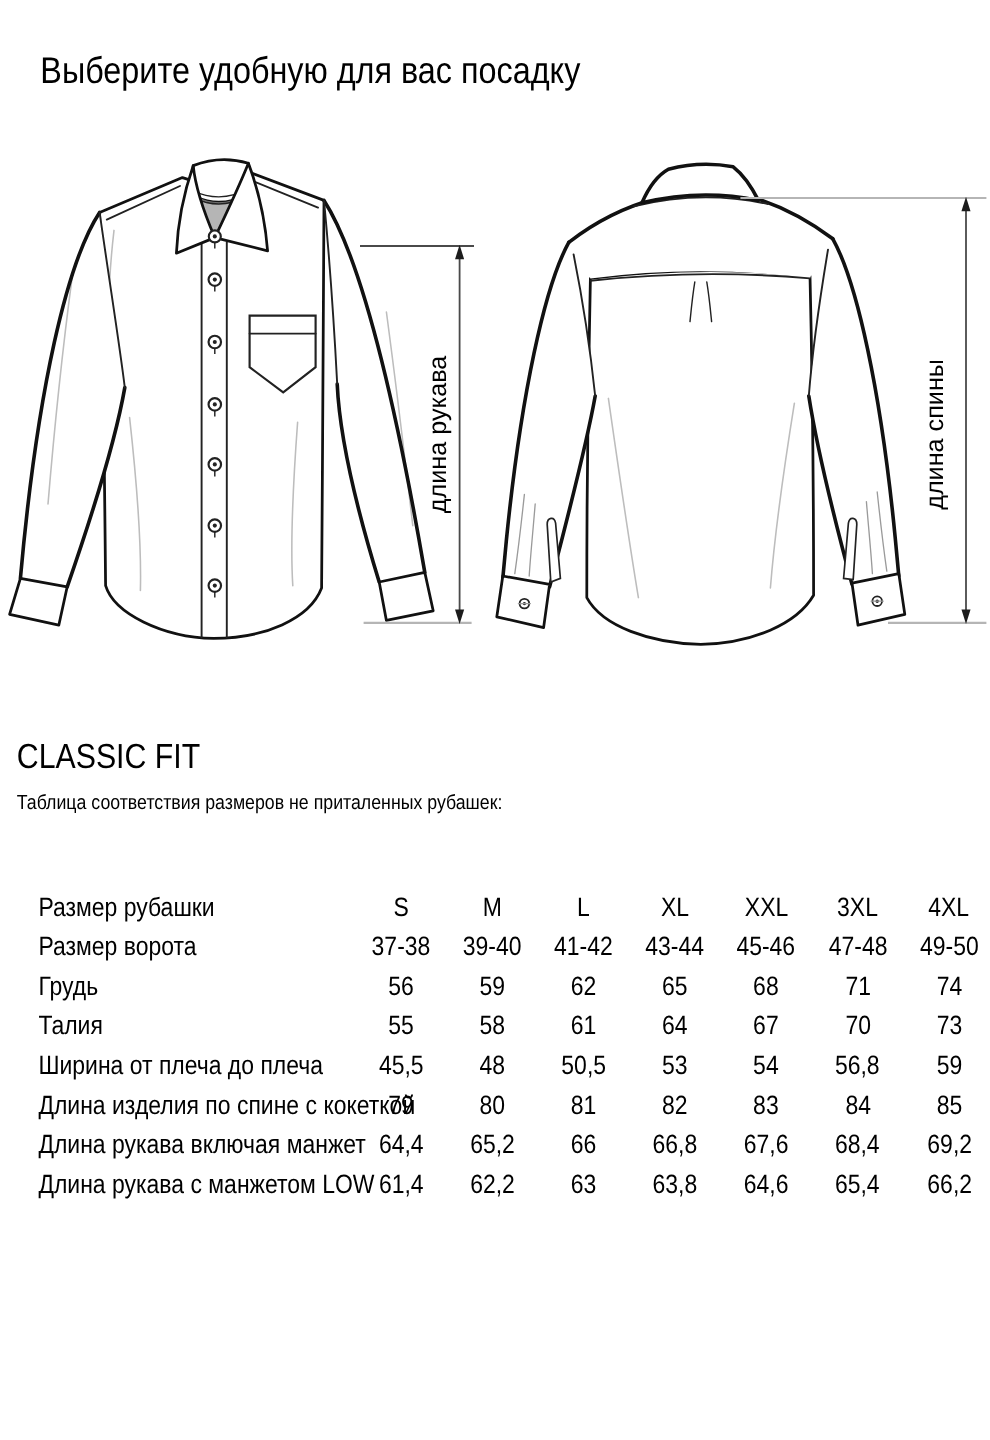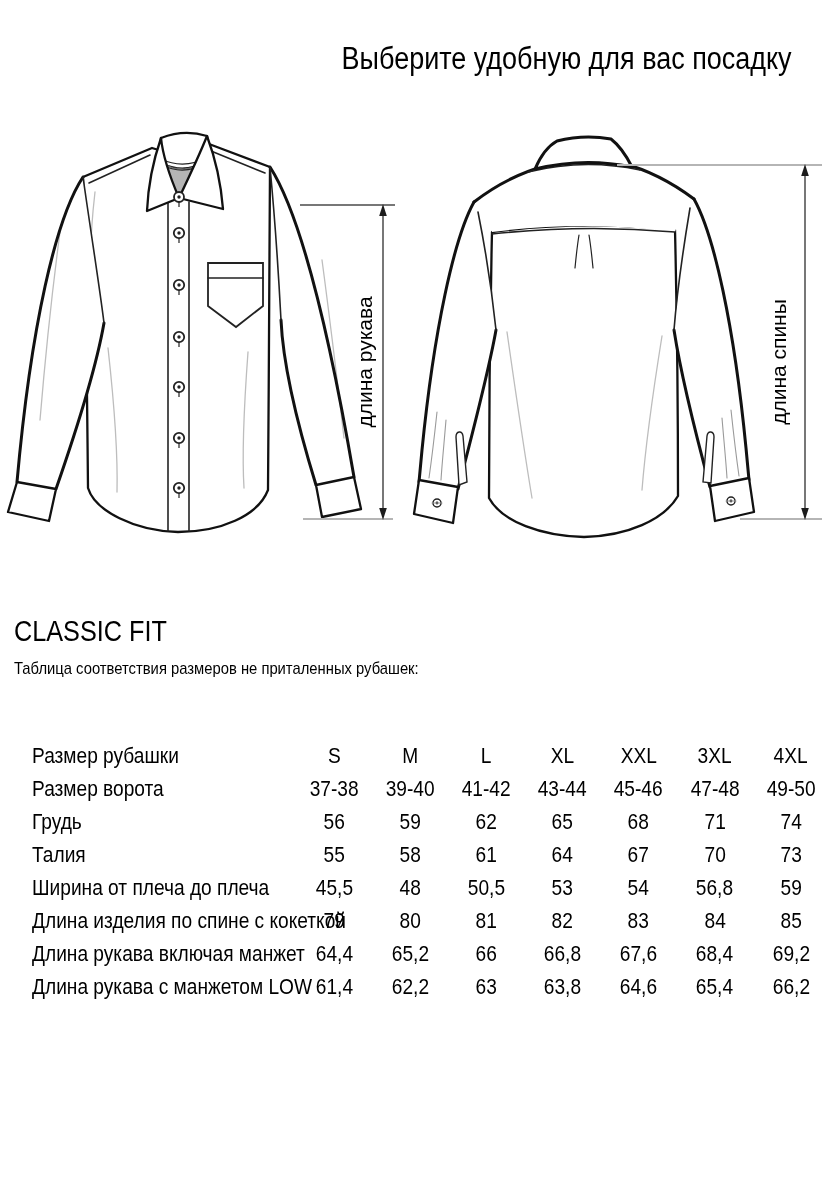--- a/index.html
+++ b/index.html
@@ -1,21 +1,21 @@
 <!DOCTYPE html>
 <html><head>
 <meta charset="utf-8">
 <style>
   html,body{margin:0;padding:0;background:#ffffff;}
   body{width:825px;height:1200px;position:relative;overflow:hidden;
        font-family:"Liberation Sans",sans-serif;color:#000;}
   .narrow{display:inline-block;transform:scaleX(0.87);transform-origin:center center;white-space:nowrap;}
   .narrow-l{display:inline-block;transform:scaleX(0.87);transform-origin:left center;white-space:nowrap;}
 
-  .page-title{position:absolute;top:40px;left:0;width:825px;text-align:right;
+  .page-title{position:absolute;top:40px;left:0;width:825px;text-align:left;
               font-size:31px;line-height:38px;}
   .diagram{position:absolute;top:120px;}
   #front-svg{left:0;}
   #back-svg{left:412px;}
 
   .fit-heading{position:absolute;top:614px;left:14px;font-size:29px;font-weight:normal;line-height:34px;}
   .table-caption{position:absolute;top:653px;left:14px;font-size:17px;line-height:31px;}
 
   table.size-table{position:absolute;top:739px;left:32px;width:797px;
                    border-collapse:collapse;table-layout:fixed;font-size:22px;}

